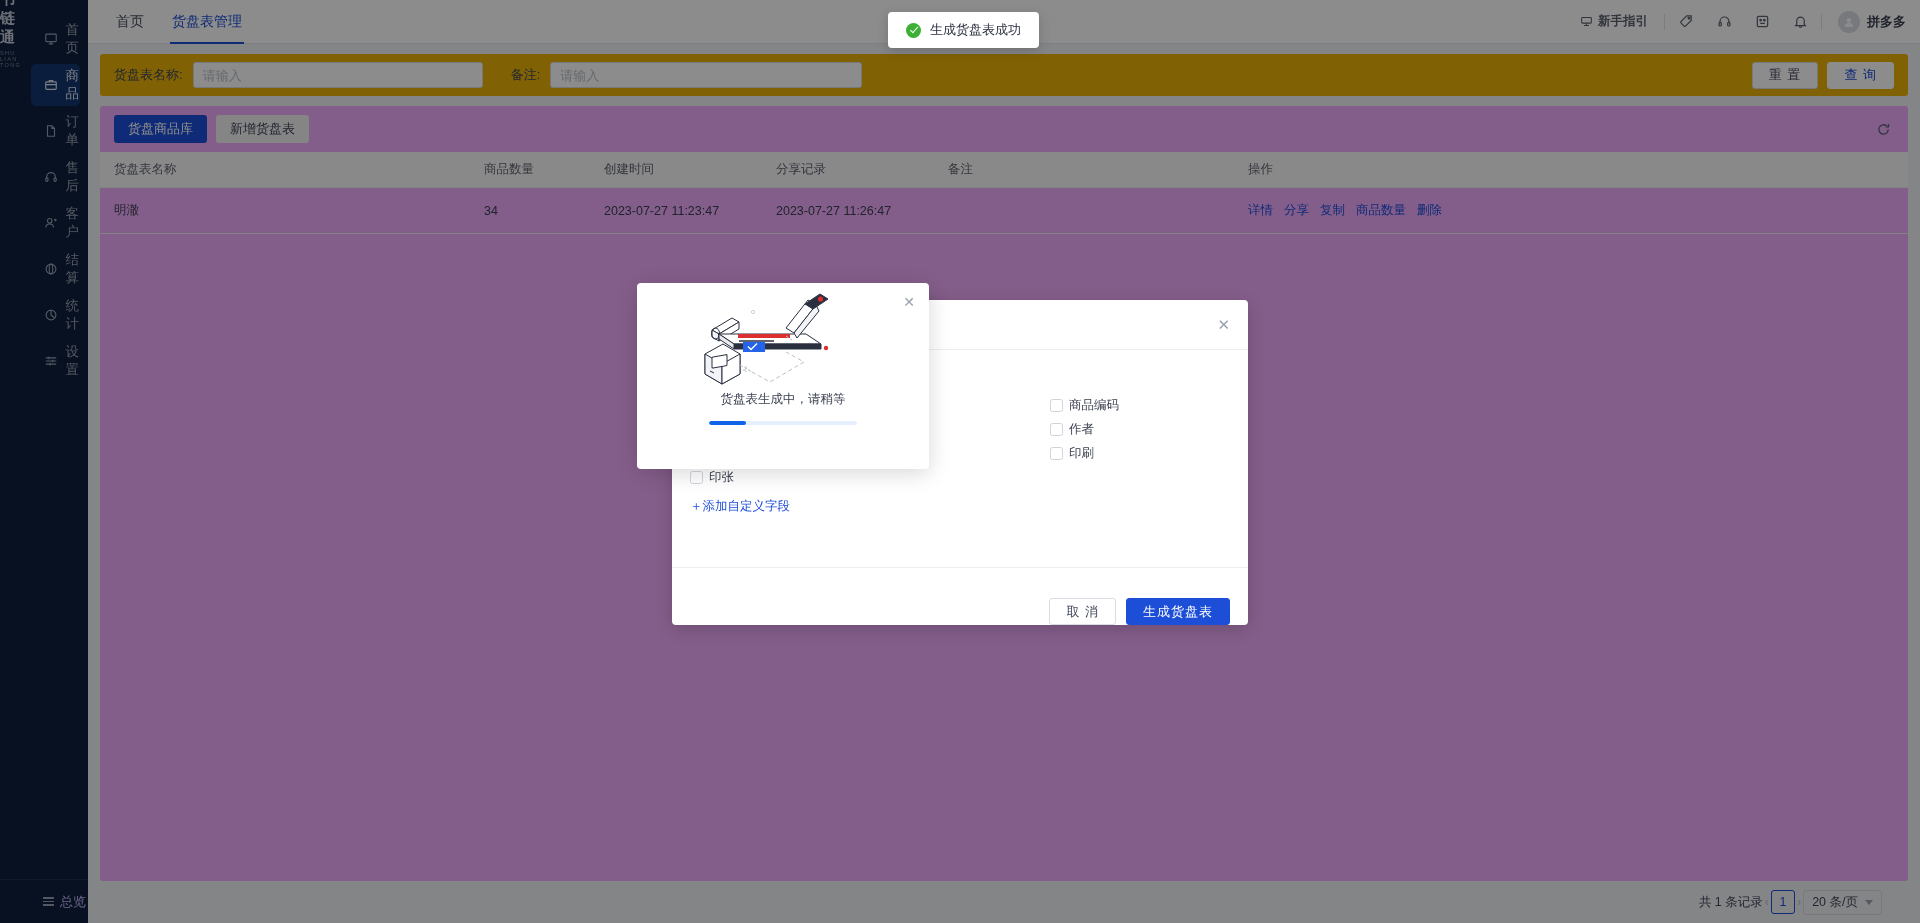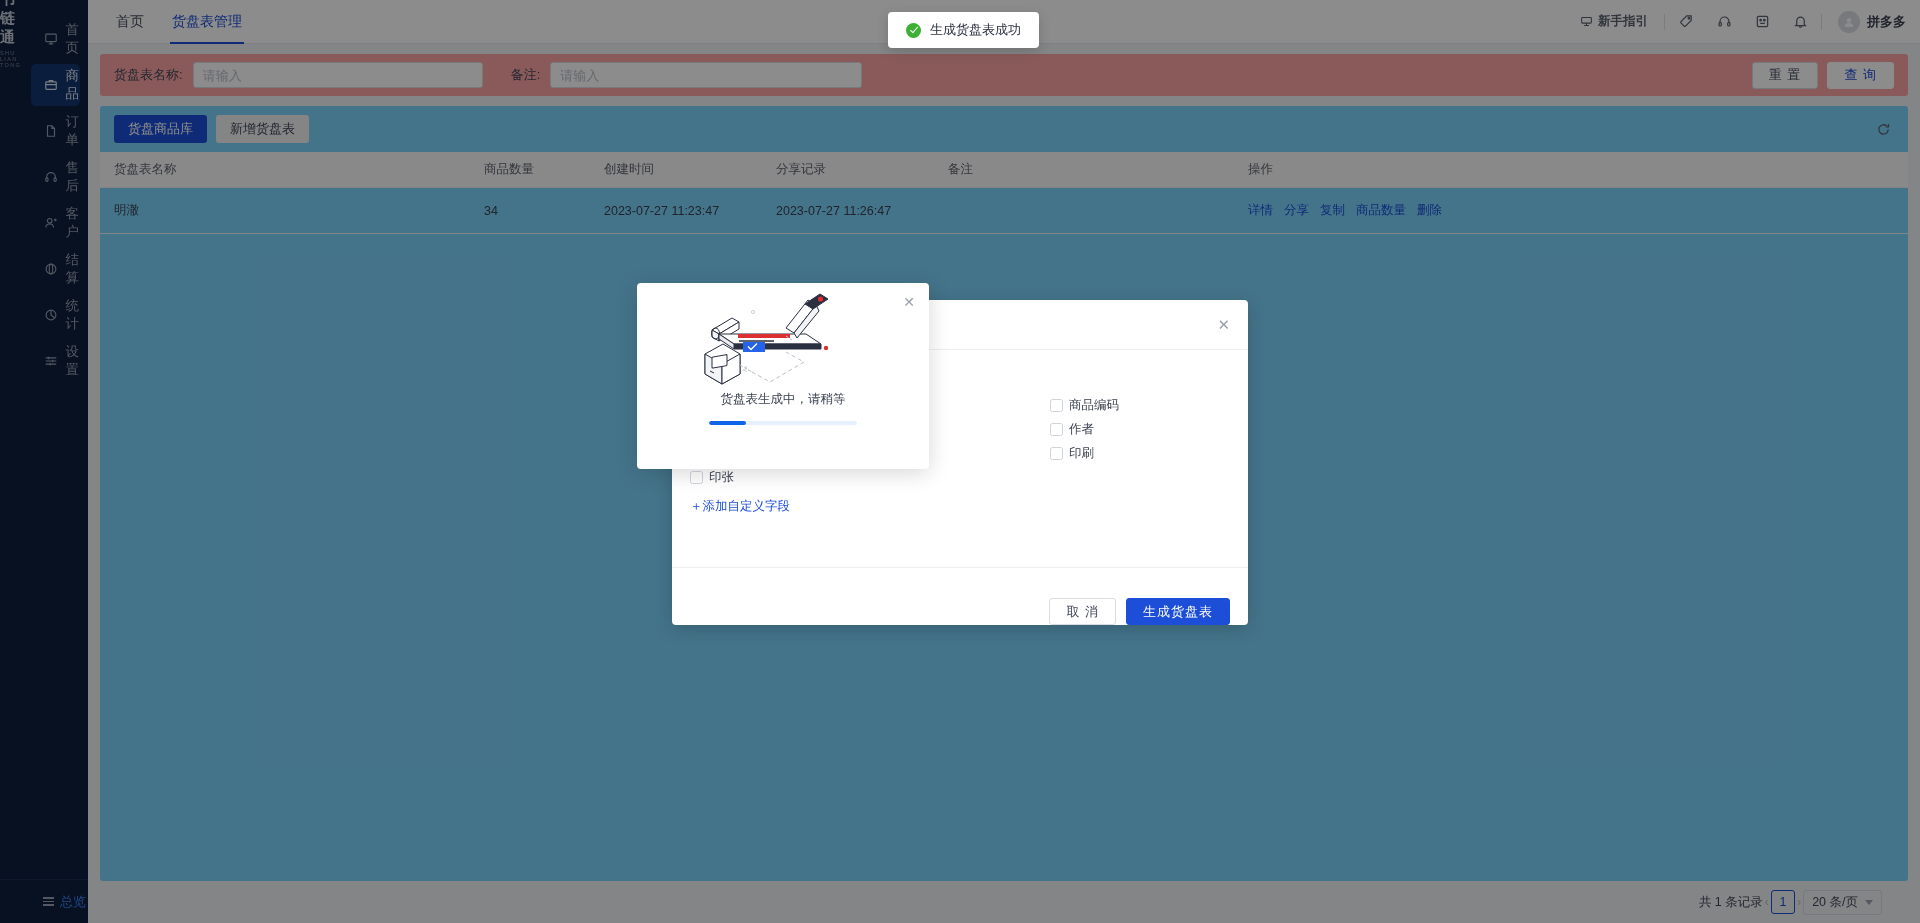--- a/index.html
+++ b/index.html
@@ -29,21 +29,21 @@
     padding-left: 13px; gap: 8px;
     color: #98a1b3; font-size: 13.5px; cursor: pointer;
   }
   .nav-item.active { background: #14356e; color: #dfe6f2; }
   .nav-ico { width: 15px; height: 15px; display: inline-flex; align-items: center; justify-content: center; }
   .nav-ico svg { width: 14px; height: 14px; fill: none; stroke: currentColor; stroke-width: 1.3; }
   .sidebar-foot {
     position: absolute; bottom: 0; left: 0; width: 88px; height: 44px;
     border-top: 1px solid #1b2e52;
     display: flex; align-items: center; justify-content: center; gap: 6px;
-    color: #3b82f6; font-size: 13px; cursor: pointer; padding-left: 41px;
+    color: #c4b5fd; font-size: 13px; cursor: pointer; padding-left: 41px;
   }
   .ham { display: inline-flex; flex-direction: column; gap: 2px; }
   .ham i { display: block; width: 11px; height: 1.4px; background: #98a1b3; }
 
   
   .main { flex: 1; display: flex; flex-direction: column; min-width: 0; background: #f0f2f5; }
 
   .topbar {
     height: 44px; background: #fff; display: flex; align-items: center;
     border-bottom: 1px solid #e8eaee; padding-right: 14px; position: relative; flex: 0 0 44px;
@@ -68,21 +68,21 @@
   .avatar {
     width: 22px; height: 22px; border-radius: 50%; background: #d9dce3;
     display: flex; align-items: center; justify-content: center;
   }
   .avatar svg { width: 12px; height: 12px; stroke: #fff; fill: #fff; }
   .uname { font-size: 13px; color: #3b4151; }
 
   .content { flex: 1; padding: 10px 12px 0 12px; display: flex; flex-direction: column; min-height: 0; }
 
   .filter-card {
-    background: #fca5a5; border-radius: 3px; height: 42px;
+    background: #eab308; border-radius: 3px; height: 42px;
     display: flex; align-items: center; padding: 0 14px; gap: 10px;
   }
   .f-label { font-size: 13px; color: #41475a; white-space: nowrap; }
   .f-input {
     height: 26px; border: 1px solid #d9dde3; border-radius: 3px;
     padding: 0 9px; font-size: 13px; color: #333; outline: none;
     background: #fff; font-family: inherit;
   }
   .f-input::placeholder { color: #b9bfc9; }
   .f-input.w1 { width: 290px; }
@@ -91,21 +91,21 @@
   .btn {
     height: 27px; padding: 0 16px; border-radius: 3px; font-size: 13px;
     display: inline-flex; align-items: center; justify-content: center;
     cursor: pointer; border: 1px solid transparent; font-family: inherit;
     letter-spacing: 1px;
   }
   .btn-default { background: #fff; border-color: #d9dde3; color: #41475a; }
   .btn-link { background: #fff; border-color: #fff; color: #1d4ed8; }
 
   .table-card {
-    background: #7dd3fc; border-radius: 3px; margin-top: 10px;
+    background: #f0abfc; border-radius: 3px; margin-top: 10px;
     flex: 1; display: flex; flex-direction: column; min-height: 0;
   }
   .tbl-head-bar { height: 46px; display: flex; align-items: center; padding: 0 14px; }
   .seg { display: flex; gap: 9px; }
   .seg-btn {
     height: 28px; padding: 0 14px; border-radius: 3px; font-size: 13px;
     display: inline-flex; align-items: center; cursor: pointer;
   }
   .seg-btn.on { background: #1d4ed8; color: #fff; }
   .seg-btn.off { background: #f2f3f5; color: #41475a; }

